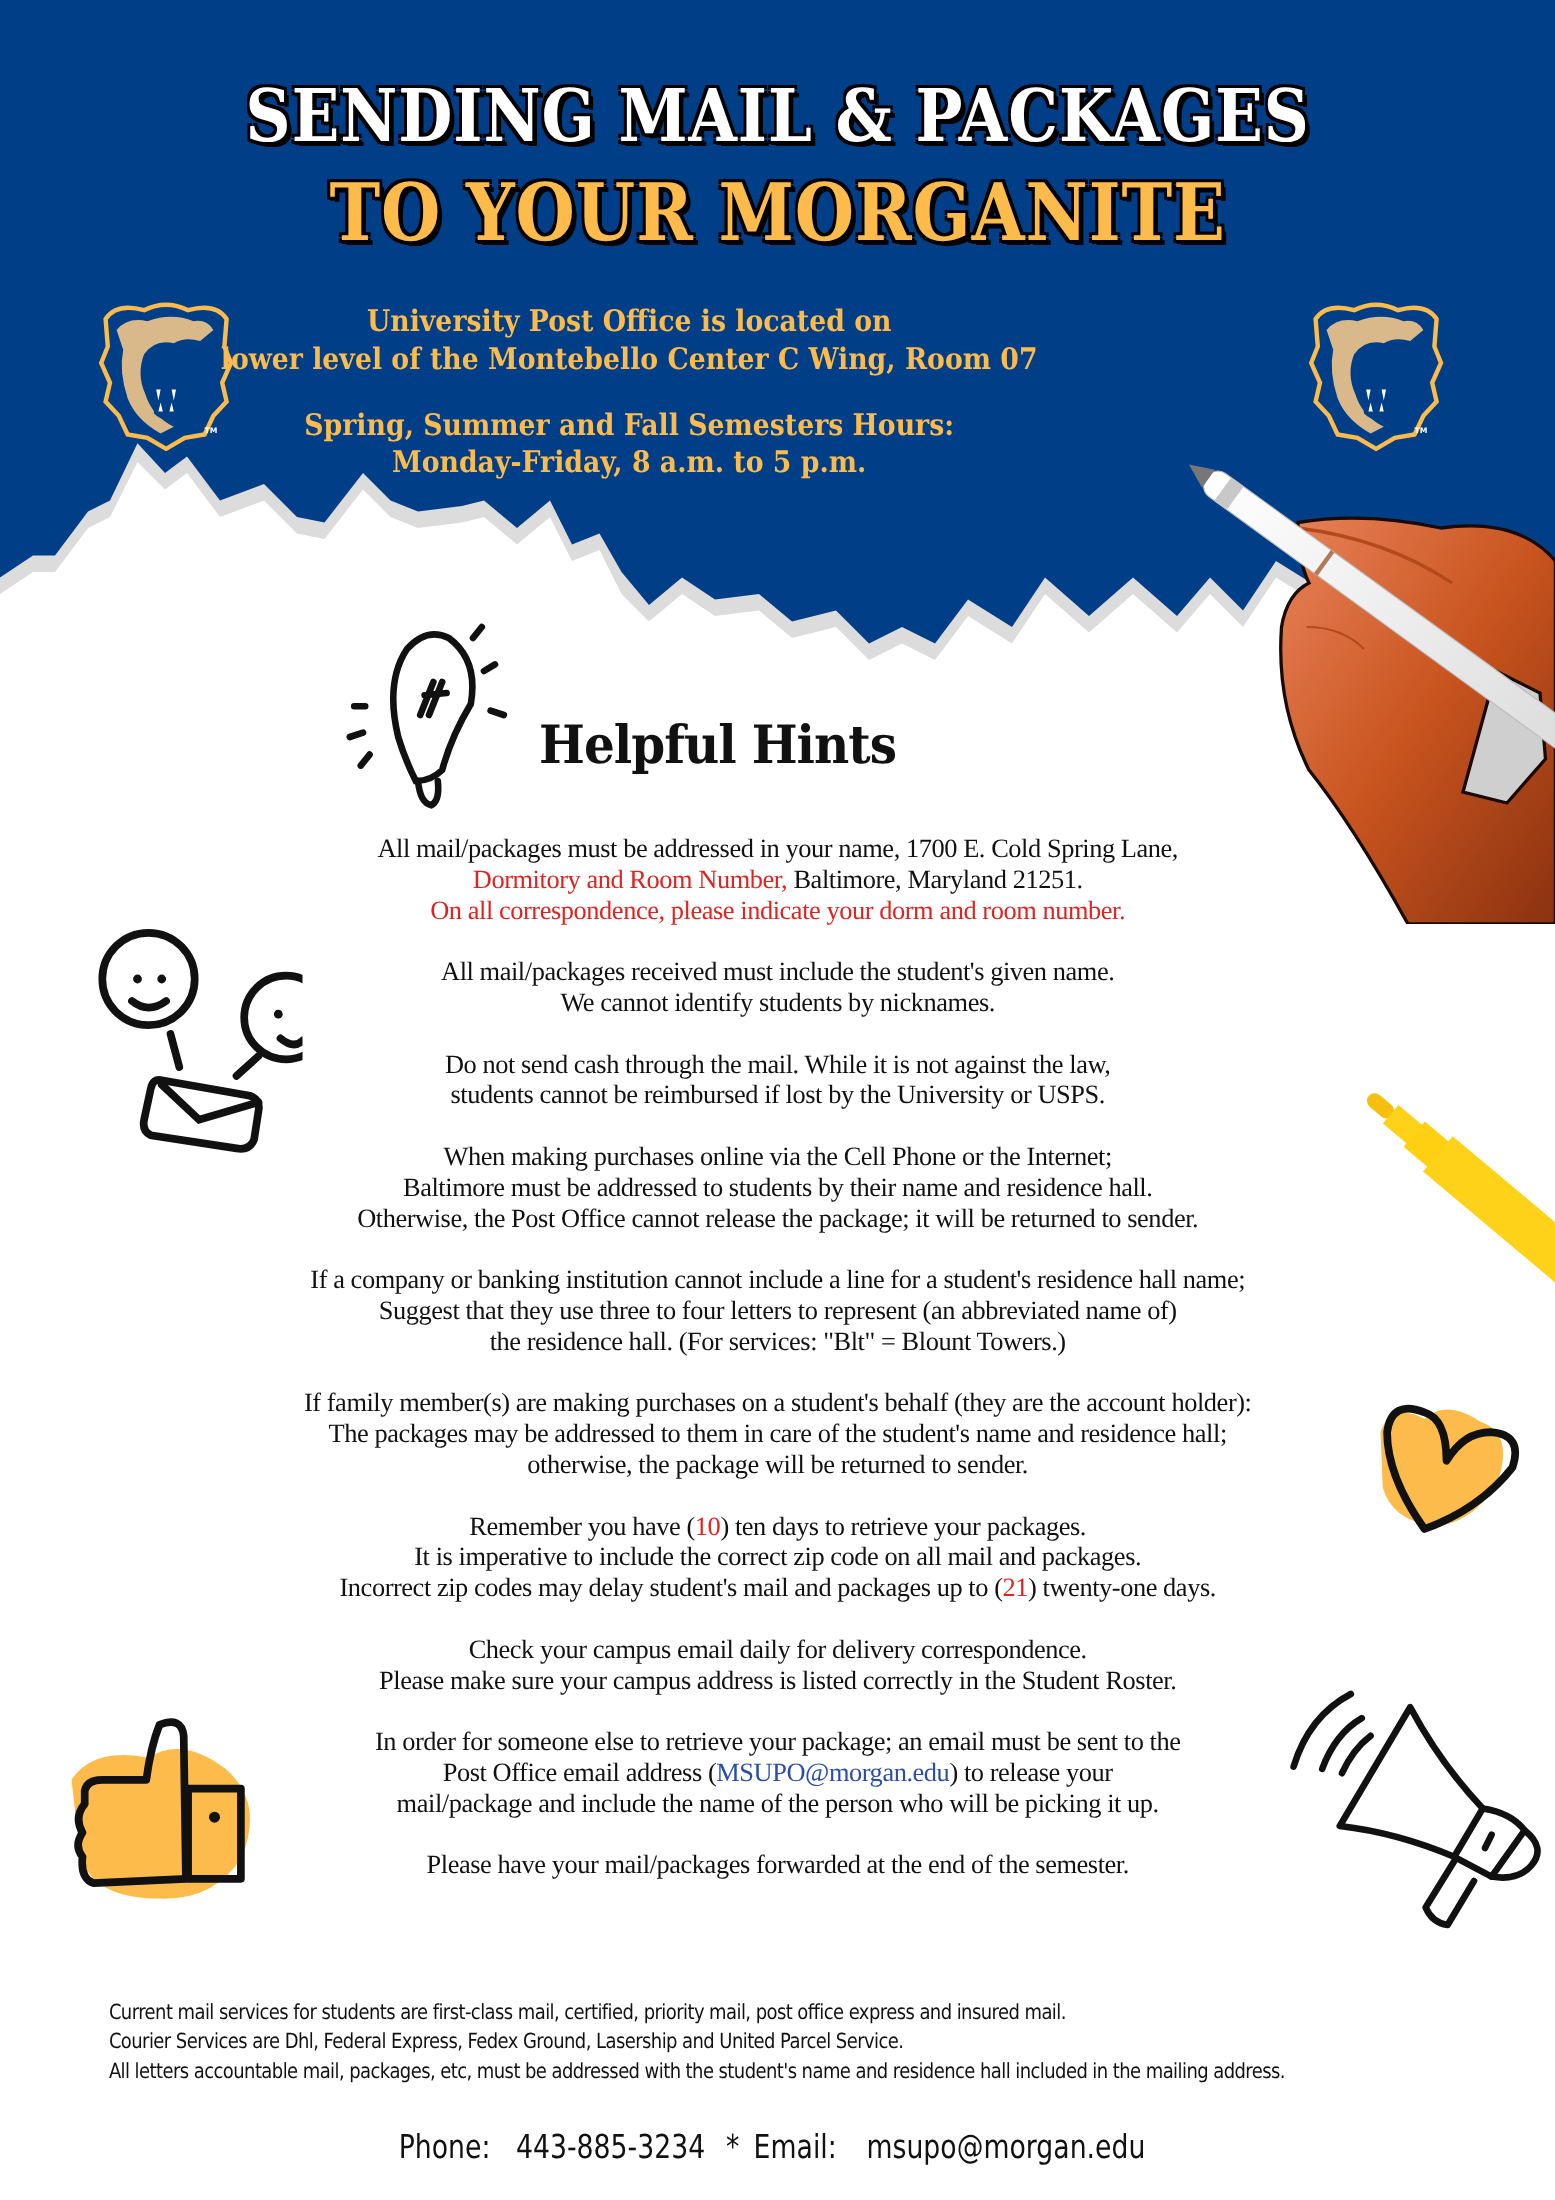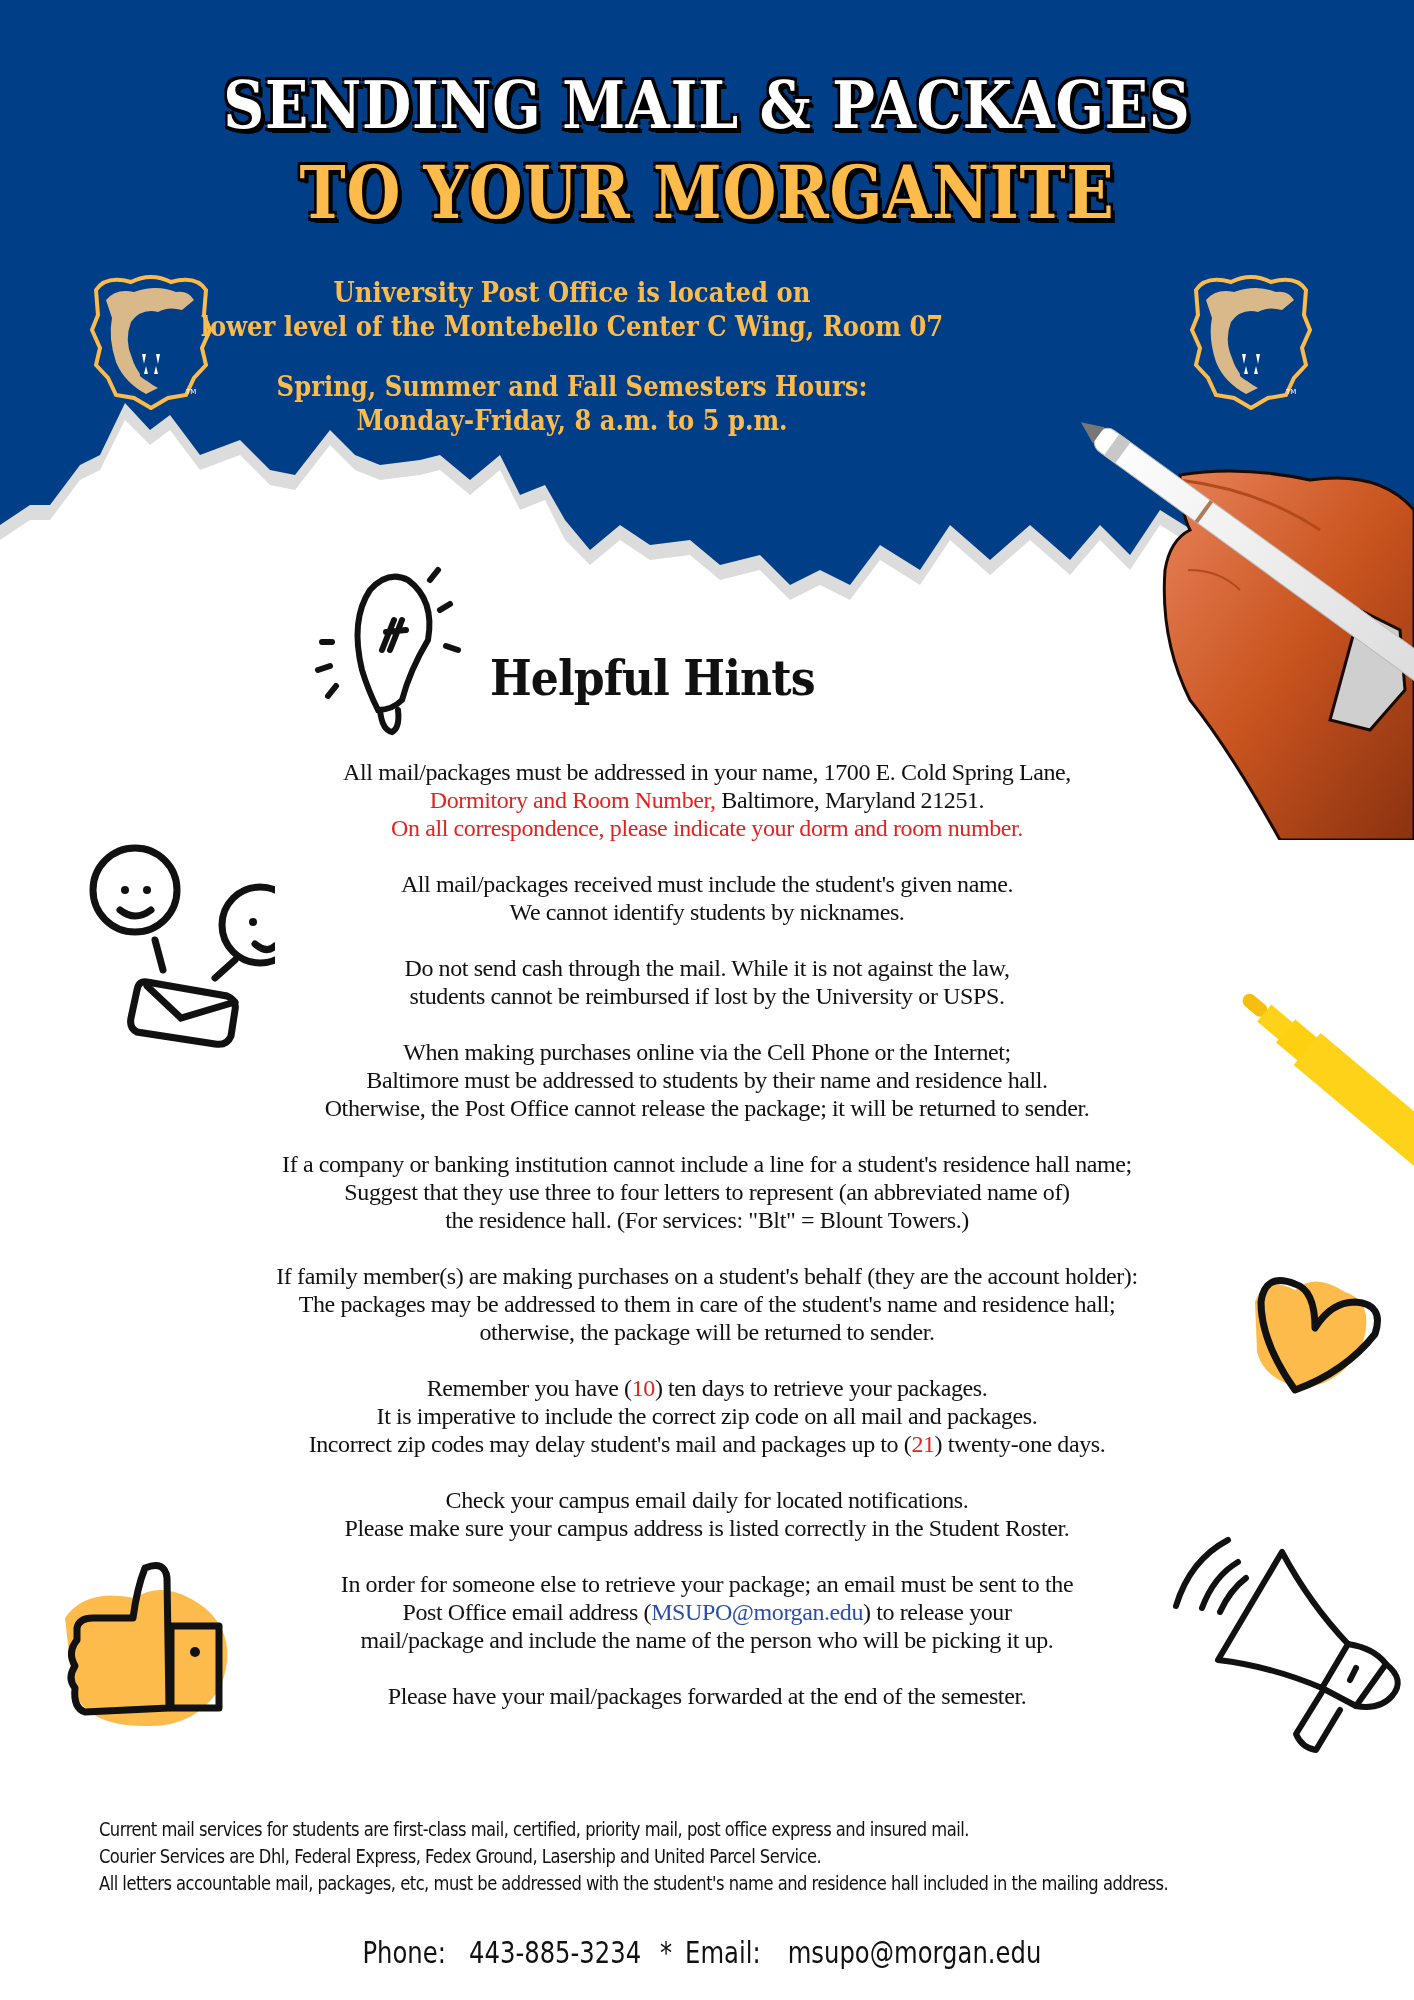--- a/index.html
+++ b/index.html
@@ -29,21 +29,21 @@
 
   .info-block {
     position: absolute; left: 0; width: 1144px; text-align: center;
     font-family: "DejaVu Serif", serif; font-weight: bold; color: #fdbb4b;
     font-size: 27px; line-height: 34px;
   }
   .info-location { top: 276px; }
   .info-hours { top: 370px; }
   .info-block span { display: block; transform: scaleX(0.9); }
 
-  .bear { position: absolute; top: 270px; width: 130px; height: 140px; }
+  .bear { position: absolute; top: 270px; width: 130px; height: 140px; font-weight: bold; }
   .bear-left { left: 86px; }
   .bear-right { left: 1186px; }
 
   .hand { position: absolute; left: 1080px; top: 420px; width: 334px; height: 420px; }
 
   .marker { position: absolute; left: 1230px; top: 975px; width: 184px; height: 200px; }
 
   .bulb { position: absolute; left: 310px; top: 560px; width: 190px; height: 180px; }
   .hints-title {
     position: absolute; left: 490px; top: 650px;
@@ -205,21 +205,21 @@
         <p><span>If family member(s) are making purchases on a student's behalf (they are the account holder):</span></p>
         <p><span>The packages may be addressed to them in care of the student's name and residence hall;</span></p>
         <p><span>otherwise, the package will be returned to sender.</span></p>
       </div>
       <div class="hint">
         <p><span>Remember you have (</span><span class="red">10</span><span>) ten days to retrieve your packages.</span></p>
         <p><span>It is imperative to include the correct zip code on all mail and packages.</span></p>
         <p><span>Incorrect zip codes may delay student's mail and packages up to (</span><span class="red">21</span><span>) twenty-one days.</span></p>
       </div>
       <div class="hint">
-        <p><span>Check your campus email daily for located notifications.</span></p>
+        <p><span>Check your campus email daily for delivery correspondence.</span></p>
         <p><span>Please make sure your campus address is listed correctly in the Student Roster.</span></p>
       </div>
       <div class="hint">
         <p><span>In order for someone else to retrieve your package; an email must be sent to the</span></p>
         <p><span>Post Office email address (</span><a class="blue">MSUPO@morgan.edu</a><span>) to release your</span></p>
         <p><span>mail/package and include the name of the person who will be picking it up.</span></p>
       </div>
       <div class="hint">
         <p><span>Please have your mail/packages forwarded at the end of the semester.</span></p>
       </div>

